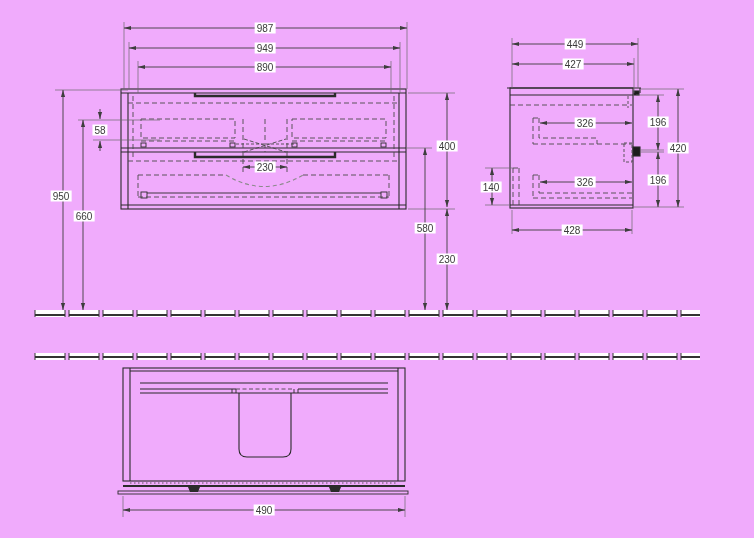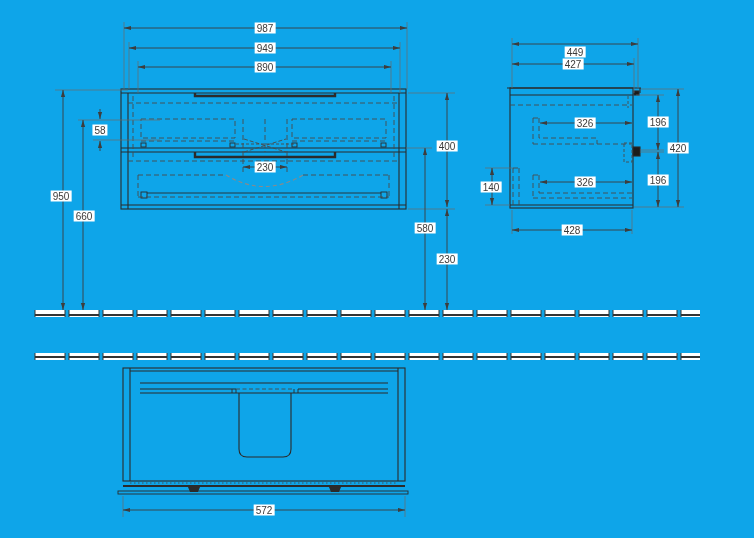--- a/index.html
+++ b/index.html
@@ -1,16 +1,16 @@
 <!DOCTYPE html>
 <html><head>
 <meta charset="utf-8">
 <style>
   html,body{margin:0;padding:0;background:#f2f2f2;}
-  .stage{position:relative;width:754px;height:538px;background:#0ea5e9;overflow:hidden;
+  .stage{position:relative;width:754px;height:538px;background:#f0abfc;overflow:hidden;
          font-family:"Liberation Sans",sans-serif;}
   svg{position:absolute;left:0;top:0;}
   .dim{position:absolute;transform:translate(-50%,-50%);background:#ffffff;
        font:10px/1.1 "Liberation Sans",sans-serif;color:#3a3a3a;padding:0 2px;white-space:nowrap;}
 </style>
 </head>
 <body>
 
 <div class="stage">
 
@@ -154,25 +154,25 @@
 <span class="dim" style="left:265px;top:48px">949</span>
 <span class="dim" style="left:265px;top:67px">890</span>
 <span class="dim" style="left:100px;top:130px">58</span>
 <span class="dim" style="left:265px;top:167px">230</span>
 <span class="dim" style="left:61px;top:196px">950</span>
 <span class="dim" style="left:84px;top:216px">660</span>
 <span class="dim" style="left:447px;top:146px">400</span>
 <span class="dim" style="left:425px;top:228px">580</span>
 <span class="dim" style="left:447px;top:259px">230</span>
 
-<span class="dim" style="left:575px;top:52px">449</span>
+<span class="dim" style="left:575px;top:44px">449</span>
 <span class="dim" style="left:573px;top:64px">427</span>
 <span class="dim" style="left:585px;top:123px">326</span>
 <span class="dim" style="left:585px;top:182px">326</span>
 <span class="dim" style="left:658px;top:122px">196</span>
 <span class="dim" style="left:658px;top:180px">196</span>
 <span class="dim" style="left:678px;top:148px">420</span>
 <span class="dim" style="left:491px;top:187px">140</span>
 <span class="dim" style="left:572px;top:230px">428</span>
 
-<span class="dim" style="left:264px;top:510px">572</span>
+<span class="dim" style="left:264px;top:510px">490</span>
 
 </div>
 
 </body></html>

